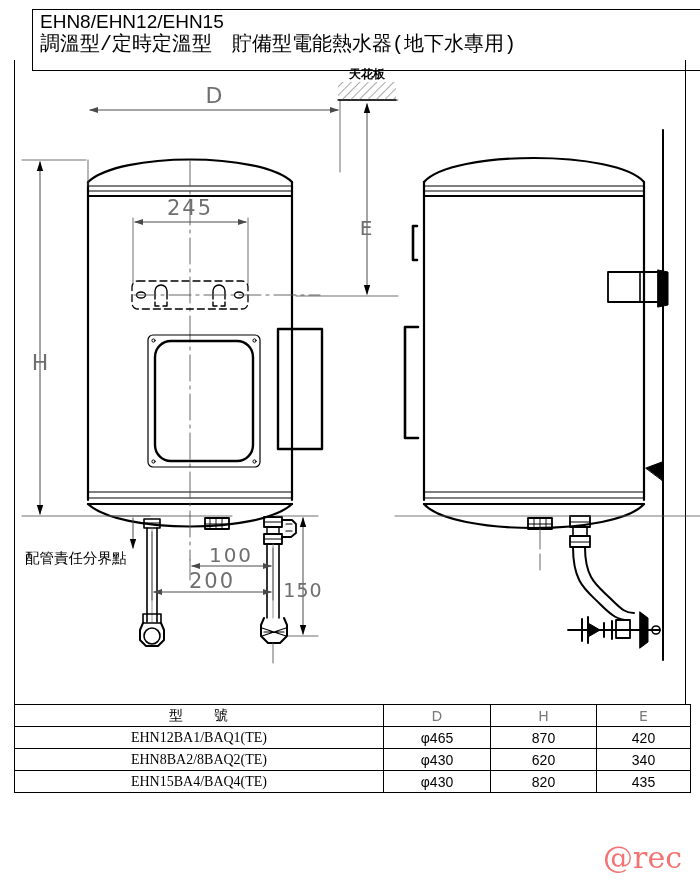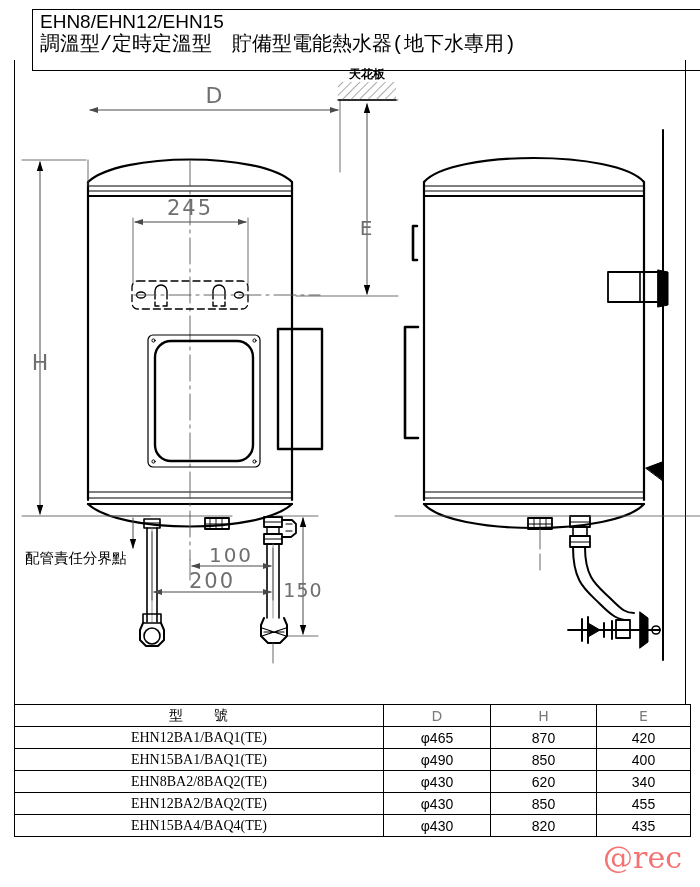--- a/index.html
+++ b/index.html
@@ -300,36 +300,24 @@
       </tr>
     </thead>
     <tbody>
       <tr>
           <td class="cell-model">EHN12BA1/BAQ1(TE)</td>
           <td class="cell-val">φ465</td>
           <td class="cell-val">870</td>
           <td class="cell-val">420</td>
         </tr>
       <tr>
-          <td class="cell-model">EHN15BA1/BAQ1(TE)</td>
-          <td class="cell-val">φ490</td>
-          <td class="cell-val">850</td>
-          <td class="cell-val">400</td>
-        </tr>
-      <tr>
           <td class="cell-model">EHN8BA2/8BAQ2(TE)</td>
           <td class="cell-val">φ430</td>
           <td class="cell-val">620</td>
           <td class="cell-val">340</td>
-        </tr>
-      <tr>
-          <td class="cell-model">EHN12BA2/BAQ2(TE)</td>
-          <td class="cell-val">φ430</td>
-          <td class="cell-val">850</td>
-          <td class="cell-val">455</td>
         </tr>
       <tr>
           <td class="cell-model outer-bottom">EHN15BA4/BAQ4(TE)</td>
           <td class="cell-val outer-bottom">φ430</td>
           <td class="cell-val outer-bottom">820</td>
           <td class="cell-val outer-bottom">435</td>
         </tr>
     </tbody>
   </table>
 

